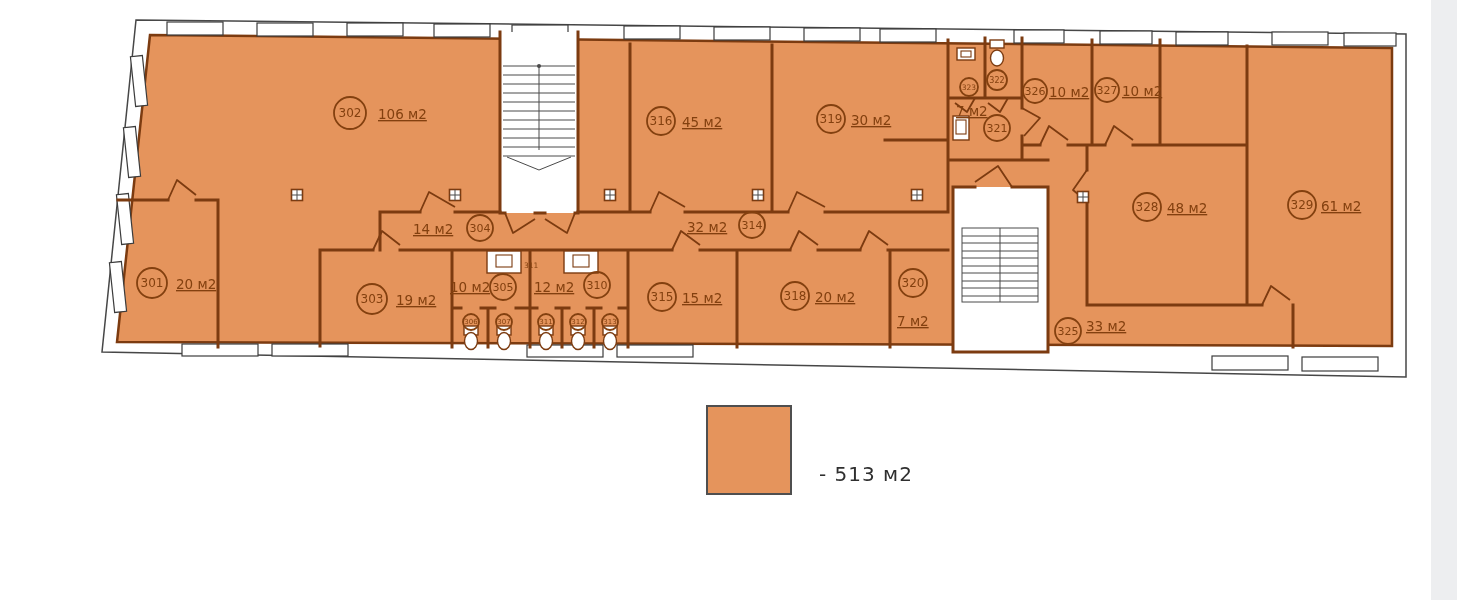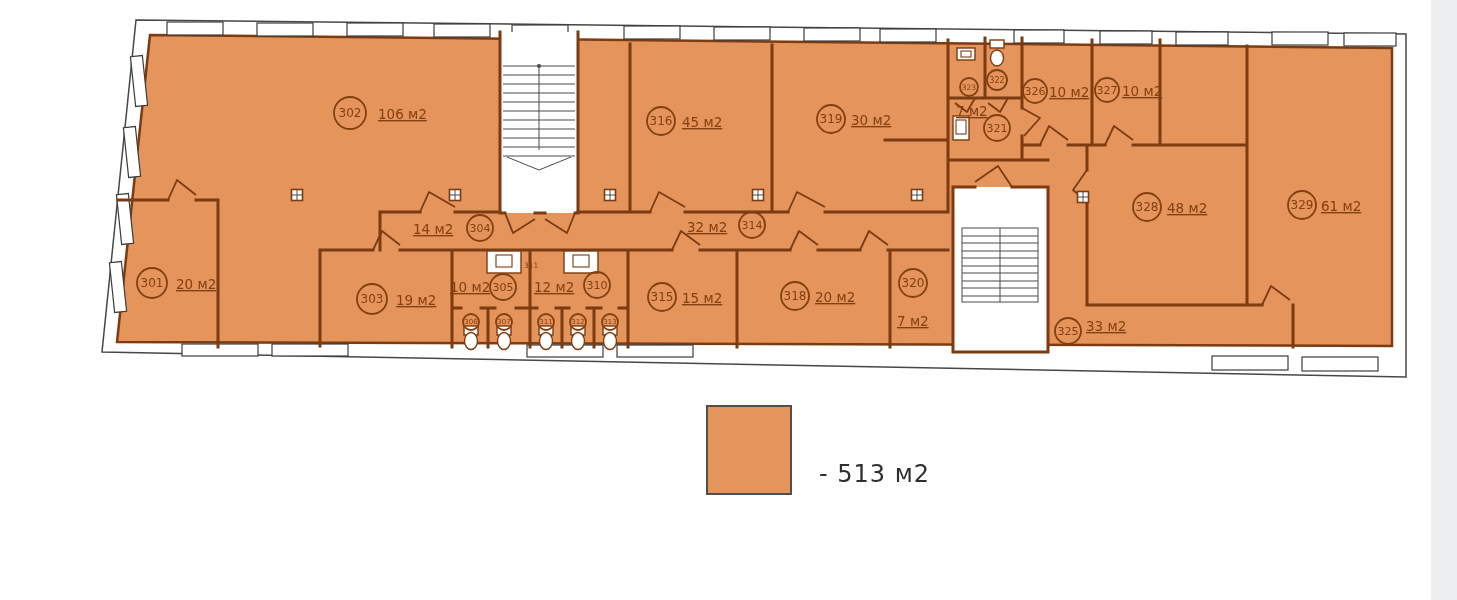--- a/index.html
+++ b/index.html
@@ -17,21 +17,21 @@
   .tread{stroke:#4a4a4a;stroke-width:1;fill:none;}
   .fixture{fill:#ffffff;stroke:var(--wall);stroke-width:1.4;}
   .fixture-inner{fill:none;stroke:var(--wall);stroke-width:1.1;}
   .col{fill:#ffffff;stroke:var(--wall);stroke-width:1.6;}
   .room-circle{fill:none;stroke:var(--text);stroke-width:1.8;}
   .room-num{fill:var(--text);font-family:"DejaVu Sans",sans-serif;}
   .room-area{fill:var(--text);font-size:13.5px;font-family:"DejaVu Sans",sans-serif;}
   .room-tiny{fill:var(--text);font-size:7.5px;font-family:"DejaVu Sans",sans-serif;}
   .legend{position:absolute;left:706px;top:405px;display:flex;align-items:center;}
   .legend-swatch{width:86px;height:90px;border:2px solid #4f4f4f;box-sizing:border-box;}
-  .legend-label{margin-left:27px;font-size:24px;color:var(--legend-text);letter-spacing:1px;margin-top:47px;}
+  .legend-label{margin-left:27px;font-size:20px;color:var(--legend-text);letter-spacing:1px;margin-top:47px;}
 </style>
 </head>
 <body>
 
 <div class="stage">
 
   <div class="gray-band"></div>
 
   <svg width="1457" height="600" viewBox="0 0 1457 600">
 

